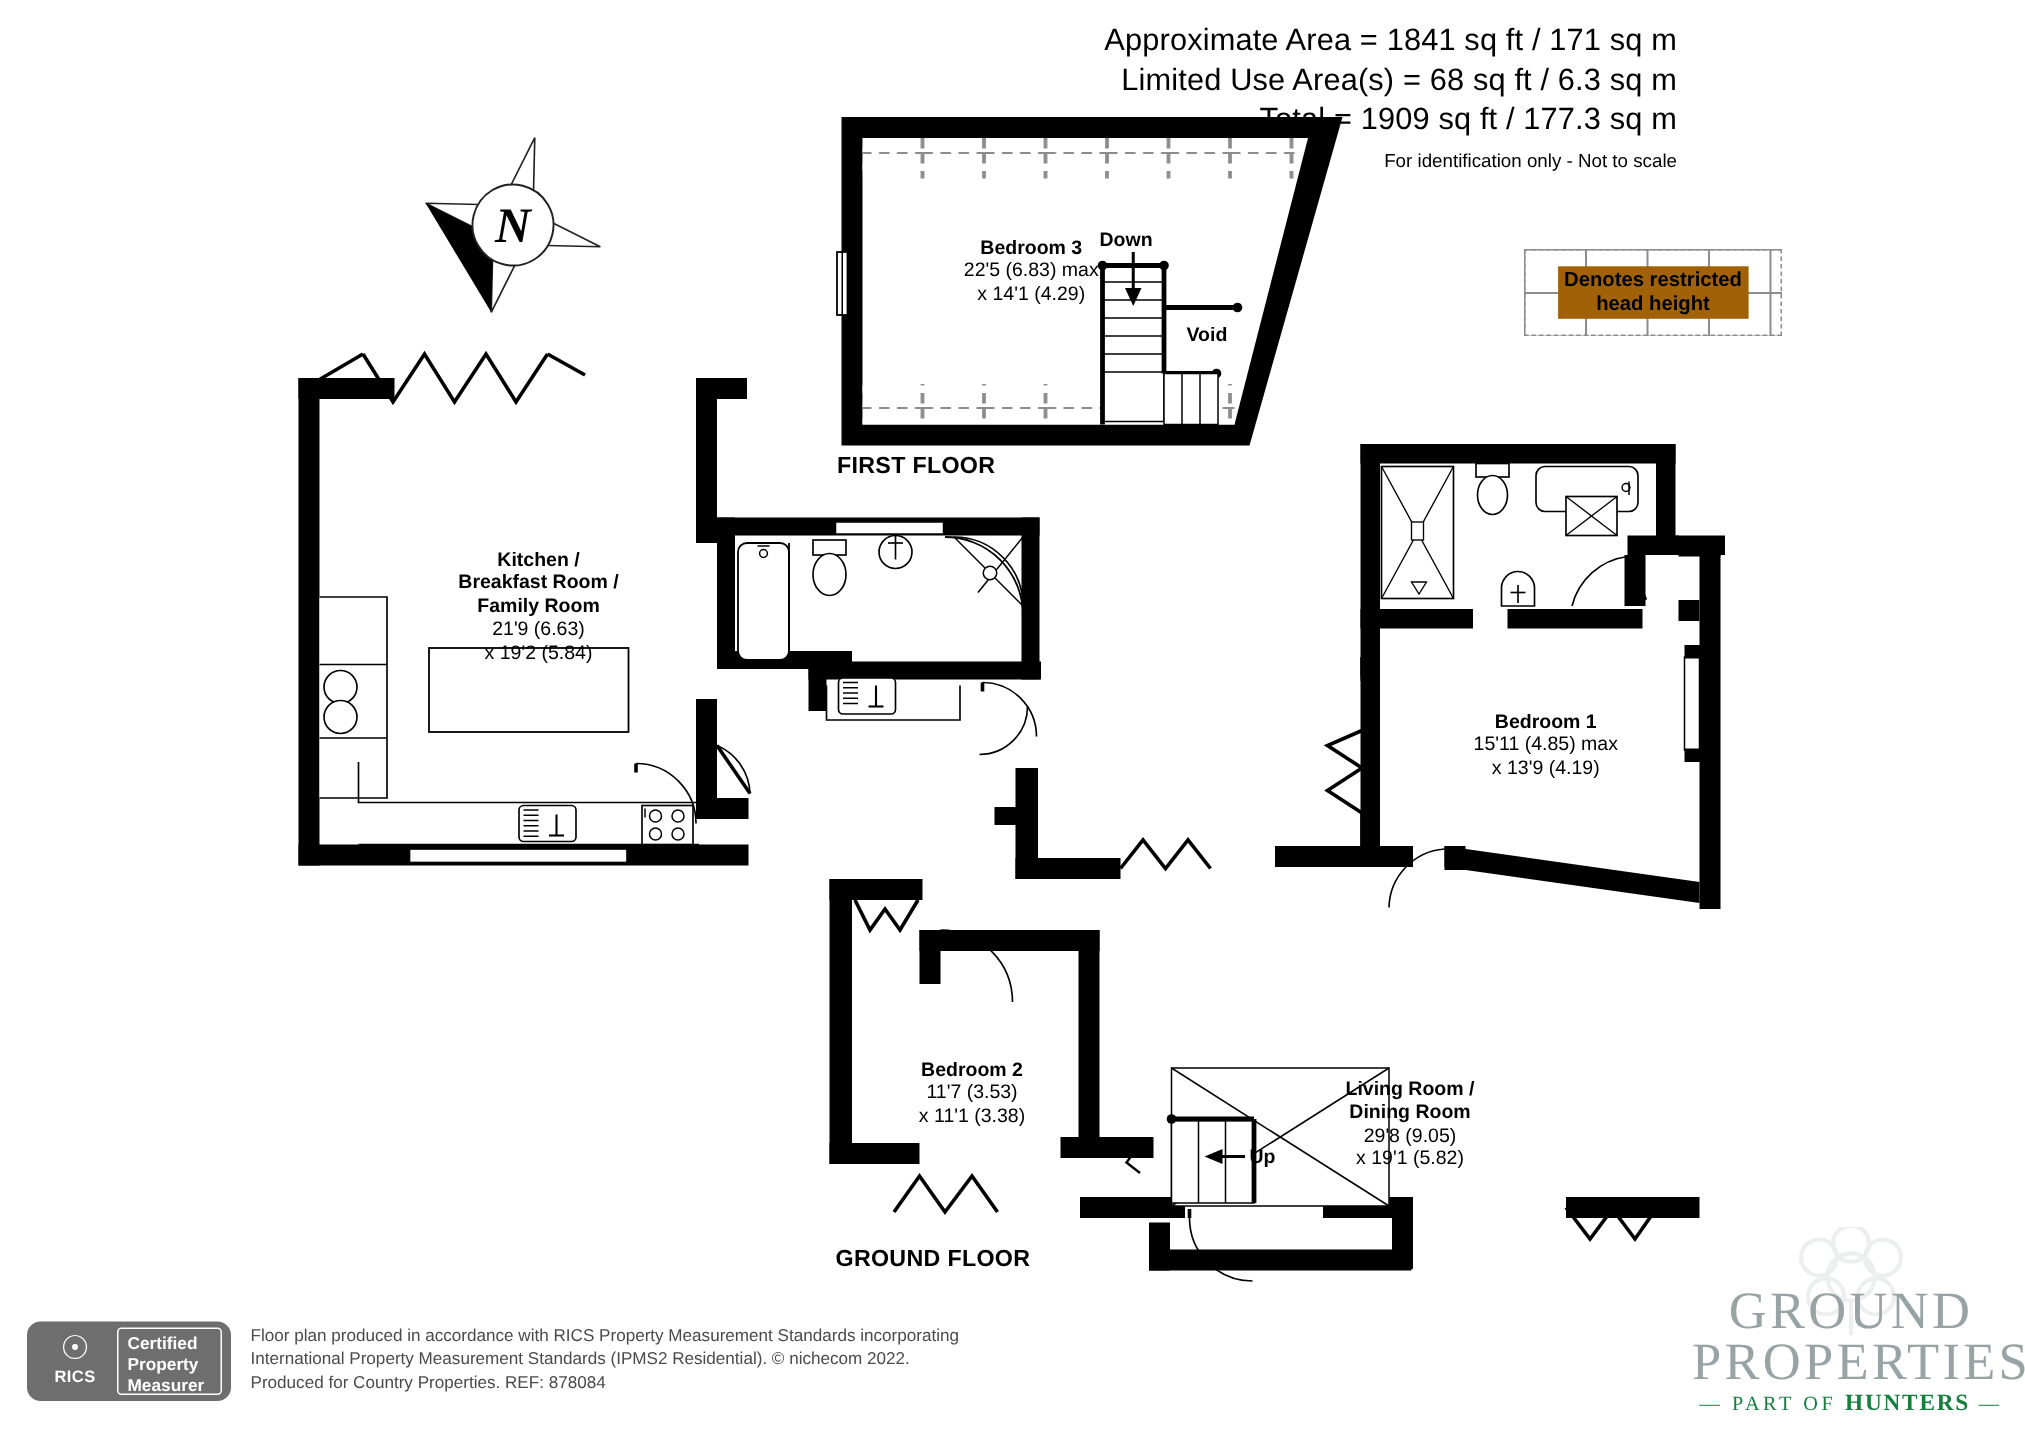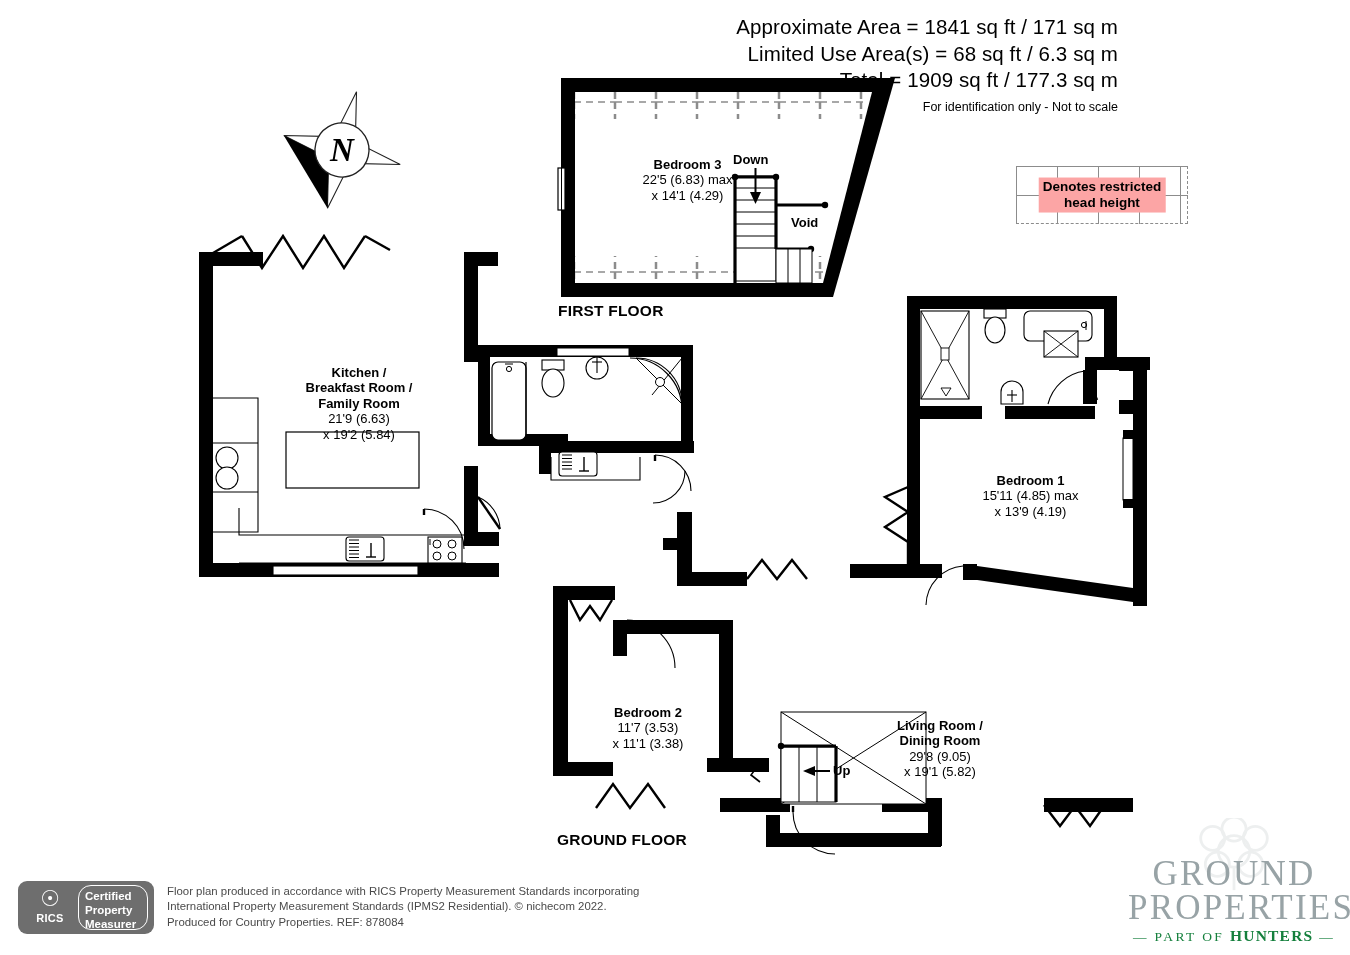--- a/index.html
+++ b/index.html
@@ -28,21 +28,21 @@
     position:absolute;inset:0;
     border:1.4px dashed #8c8c8c;
     background-image:
       repeating-linear-gradient(to right, transparent 0 40px, #8c8c8c 40px 41px),
       repeating-linear-gradient(to bottom, transparent 0 28px, #8c8c8c 28px 29px);
     background-size:41px 100%,100% 29px;
   }
   .legend .hatch::before{content:"";position:absolute;inset:0;}
   .legend .txt{
     position:absolute;left:50%;top:50%;transform:translate(-50%,-50%);
-    background:#fca5a5;padding:1px 4px;
+    background:#a16207;padding:1px 4px;
     font-size:13.5px;font-weight:bold;line-height:1.22;text-align:center;
     white-space:nowrap;
   }
 
   
   .lbl{position:absolute;text-align:center;line-height:1.19;white-space:nowrap;}
   .lbl .nm{font-size:13px;font-weight:bold;}
   .lbl .dm{font-size:13px;font-weight:normal;}
   .floorname{position:absolute;font-size:15.5px;font-weight:bold;letter-spacing:.2px;}
   .tag{position:absolute;font-size:13px;font-weight:bold;white-space:nowrap;}
@@ -53,21 +53,21 @@
     background:#6e6e6e;border-radius:9px;
   }
   .rics .mark{
     position:absolute;left:9px;top:7px;width:46px;height:40px;
     color:#fff;text-align:center;
   }
   .rics .mark .glyph{font-size:22px;line-height:22px;}
   .rics .mark .rtxt{font-size:11px;font-weight:bold;letter-spacing:.3px;line-height:12px;margin-top:2px;}
   .rics .box{
     position:absolute;left:60px;top:4px;width:70px;height:45px;
-    border:1.3px solid #fff;border-radius:13px;
+    border:1.3px solid #fff;border-radius:3px;
     color:#fff;font-size:11.5px;font-weight:bold;line-height:14px;
     padding:3px 0 0 6px;box-sizing:border-box;
   }
   .disclaim{
     position:absolute;left:167px;top:884px;width:560px;
     font-size:11.4px;line-height:15.3px;color:#4a4a4a;
   }
 
   
   .brand{position:absolute;left:1128px;top:826px;width:212px;height:118px;}

